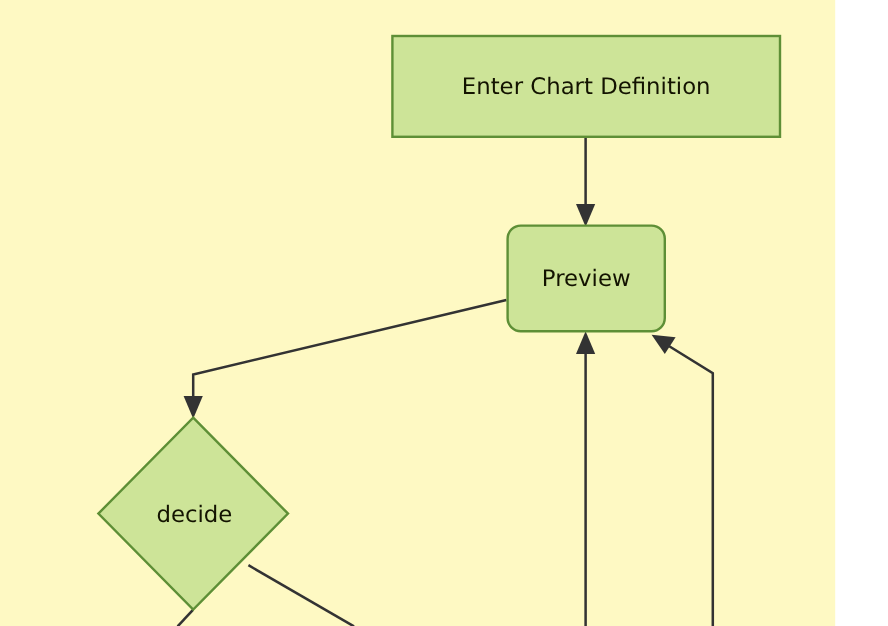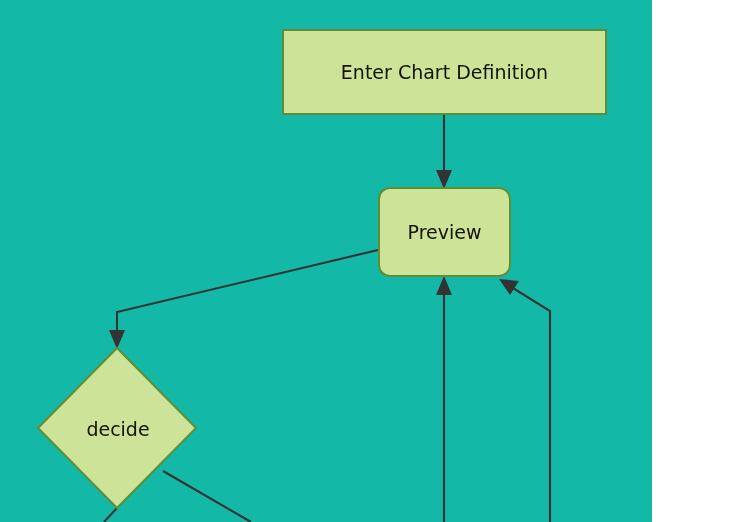--- a/index.html
+++ b/index.html
@@ -7,22 +7,23 @@
     padding: 0;
     background: #ffffff;
   }
   body {
     font-family: "DejaVu Sans", "Liberation Sans", sans-serif;
   }
   #flowchart-canvas {
     position: relative;
     width: 652px;
     height: 522px;
-    background: #14b8a6;
+    background: #fef9c3;
     overflow: hidden;
+    padding-left: 44px;
   }
   svg#diagram-svg {
     display: block;
     width: 740px;
     height: 522px;
   }
   .node-shape {
     fill: #cde498;
     stroke: #5e8f36;
     stroke-width: 2;

